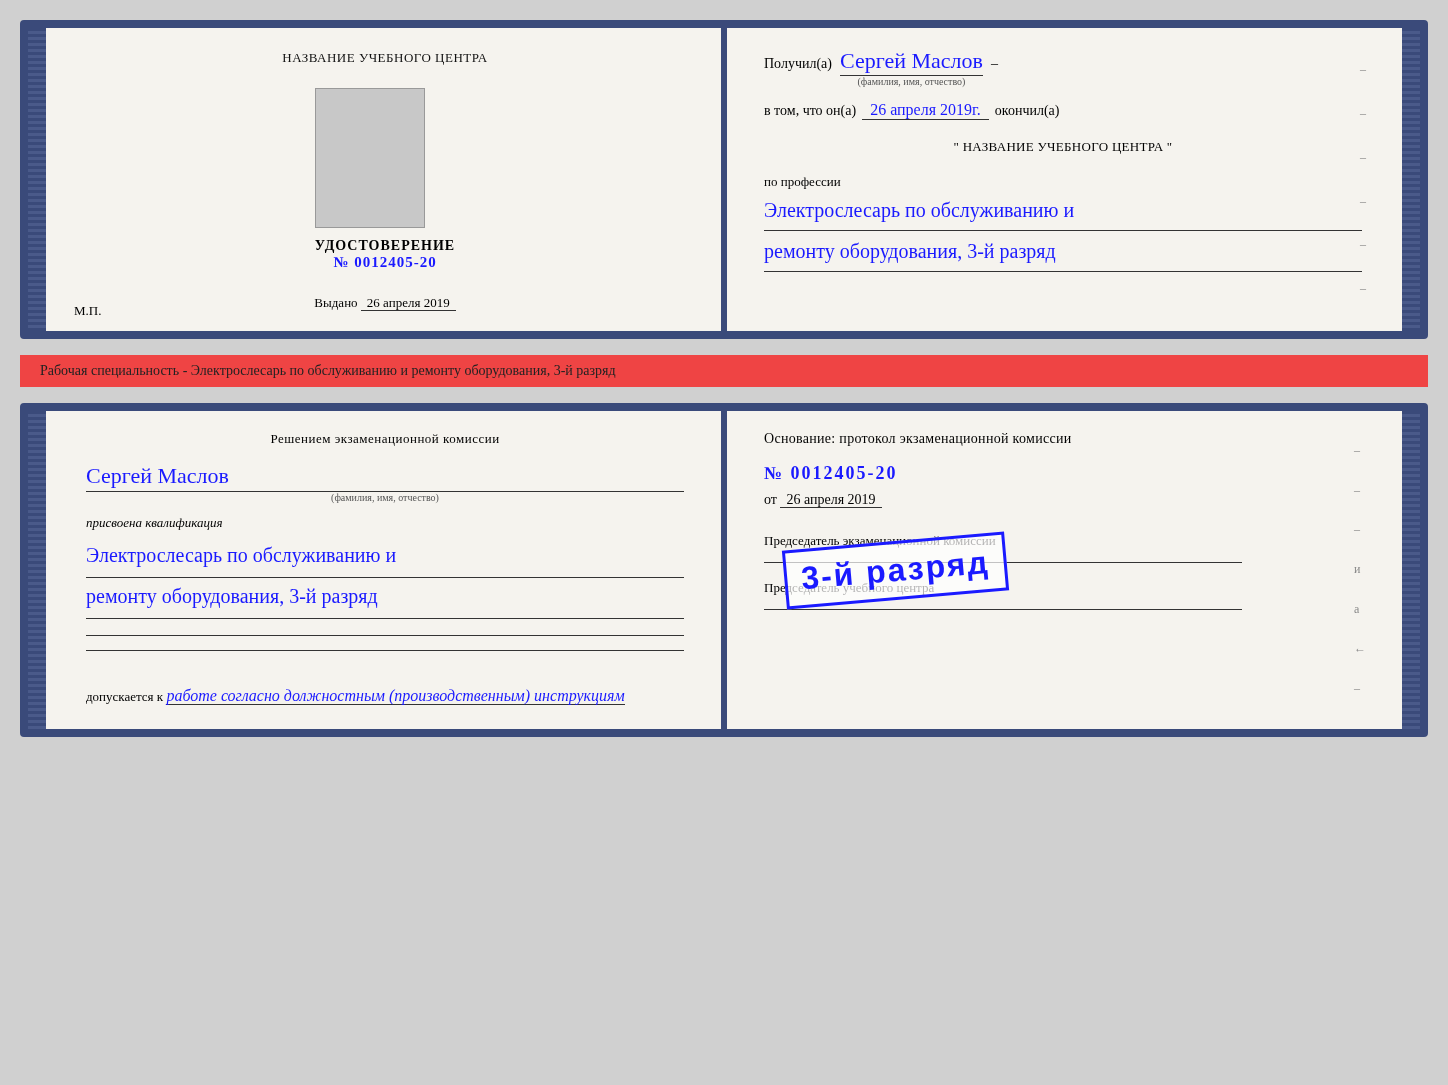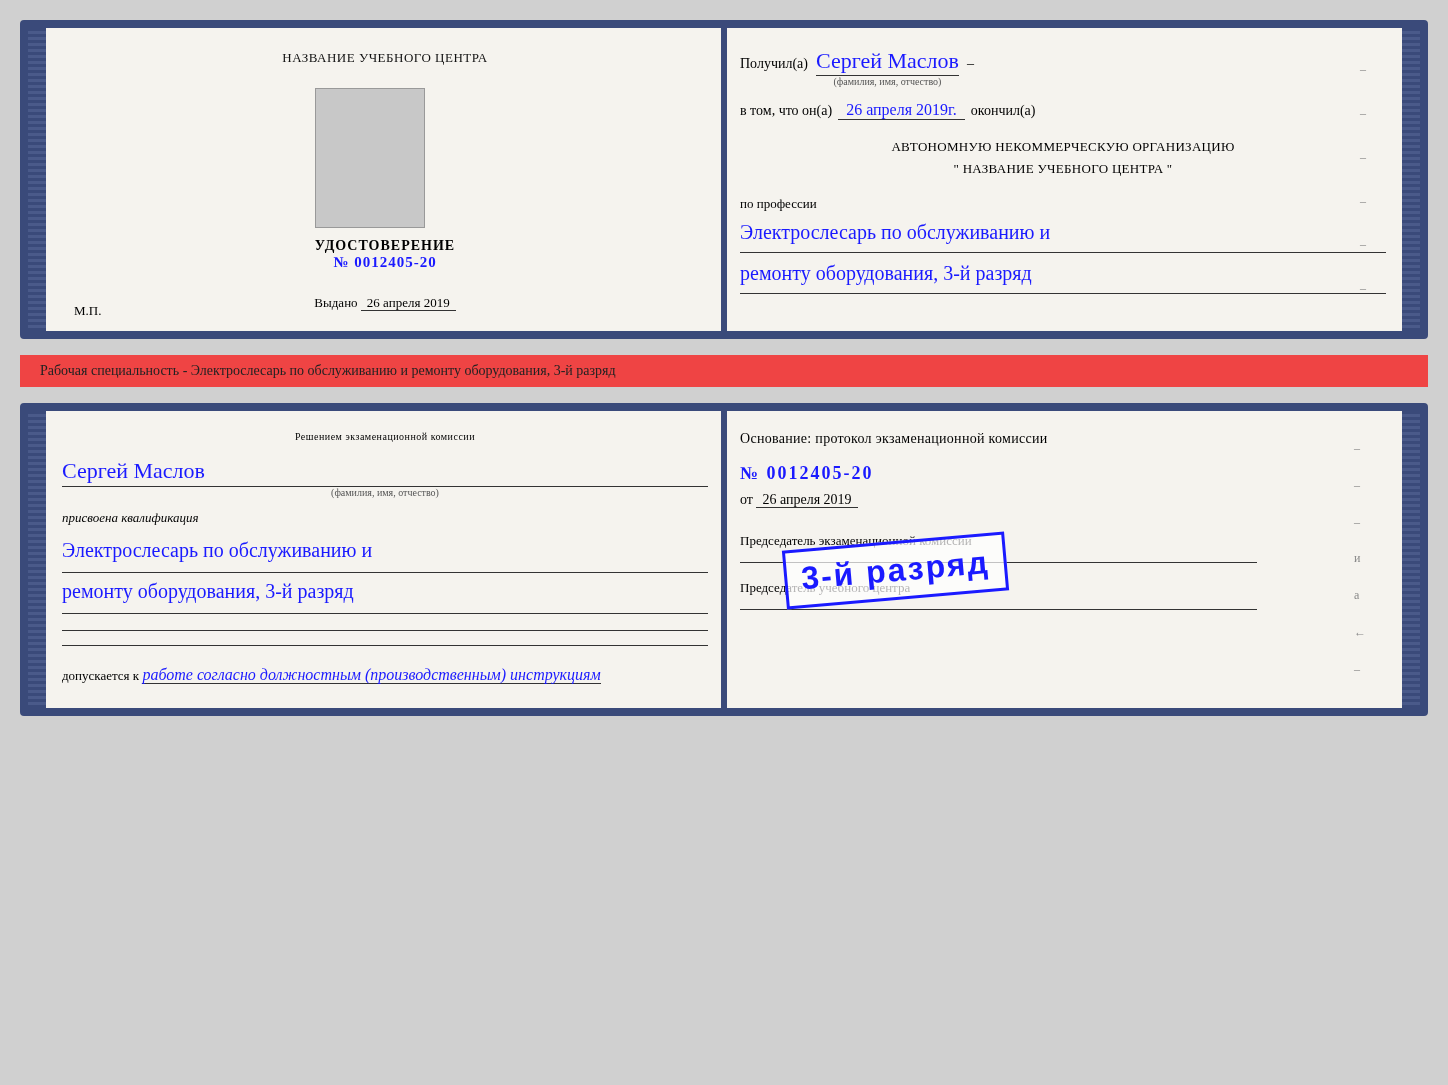--- a/index.html
+++ b/index.html
@@ -45,21 +45,21 @@
       background: repeating-linear-gradient(
         180deg,
         #3a4a7a 0px, #3a4a7a 3px,
         #4a5a8a 3px, #4a5a8a 6px
       );
       flex-shrink: 0;
     }
 
     .doc-card .panel {
       flex: 1;
-      padding: 24px 16px;
+      padding: 24px 40px;
       position: relative;
     }
 
     
     .top-doc .left-panel {
       display: flex;
       flex-direction: column;
       align-items: center;
       justify-content: space-between;
       padding-top: 20px;
@@ -195,21 +195,21 @@
       font-size: 14px;
       color: #222;
     }
 
     
     .bottom-doc .left-panel {
       padding-top: 20px;
     }
 
     .bottom-doc .resheniem {
-      font-size: 10px;
+      font-size: 13px;
       text-align: center;
       letter-spacing: 0.5px;
       margin-bottom: 16px;
     }
 
     .bottom-doc .fio-written {
       font-family: 'Segoe Script', 'Brush Script MT', cursive;
       font-size: 22px;
       color: #1a1aff;
       border-bottom: 1px solid #333;
@@ -246,21 +246,21 @@
     }
 
     .bottom-doc .sig-line {
       border-bottom: 1px solid #333;
       margin: 14px 0;
       height: 1px;
     }
 
     .bottom-doc .dopuskaetsya {
       font-size: 13px;
-      margin-top: 20px;
+      margin-top: 36px;
     }
 
     .bottom-doc .dopusk-written {
       font-family: 'Segoe Script', 'Brush Script MT', cursive;
       font-size: 16px;
       color: #1a1aff;
       font-style: italic;
       border-bottom: 1px solid #333;
       display: inline;
     }
@@ -381,21 +381,20 @@
         <span style="font-size:14px;">–</span>
       </div>
 
       <div class="vtom-row">
         <span>в том, что он(а)</span>
         <span class="date-written">26 апреля 2019г.</span>
         <span>окончил(а)</span>
       </div>
 
       <div class="org-block">
-        <div>АВТОНОМНУЮ НЕКОММЕРЧЕСКУЮ ОРГАНИЗАЦИЮ</div>
         <div>"   НАЗВАНИЕ УЧЕБНОГО ЦЕНТРА    "</div>
       </div>
 
       <div class="po-professii">по профессии</div>
       <span class="profession-written">Электрослесарь по обслуживанию и</span>
       <span class="profession-written">ремонту оборудования, 3-й разряд</span>
 
       <div class="dash-right">
         <span>–</span>
           <span>–</span>

